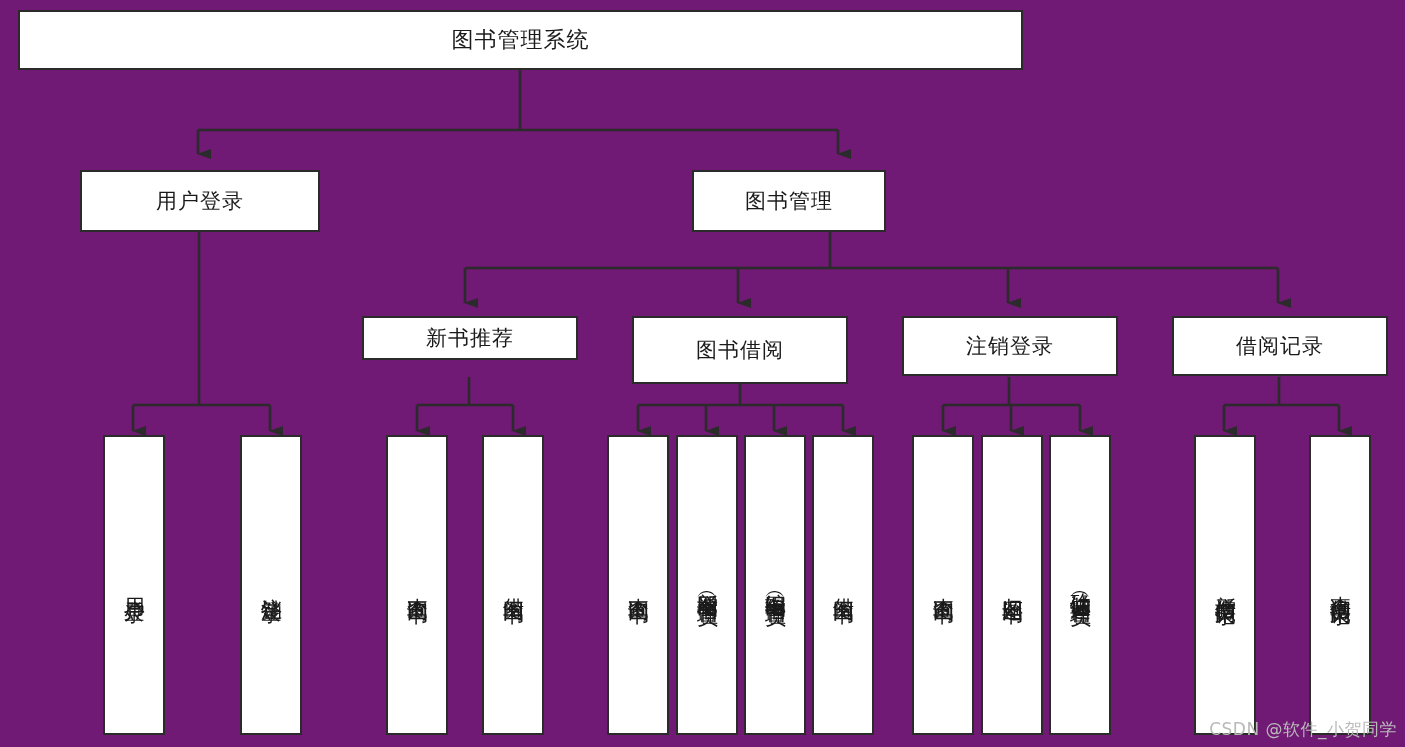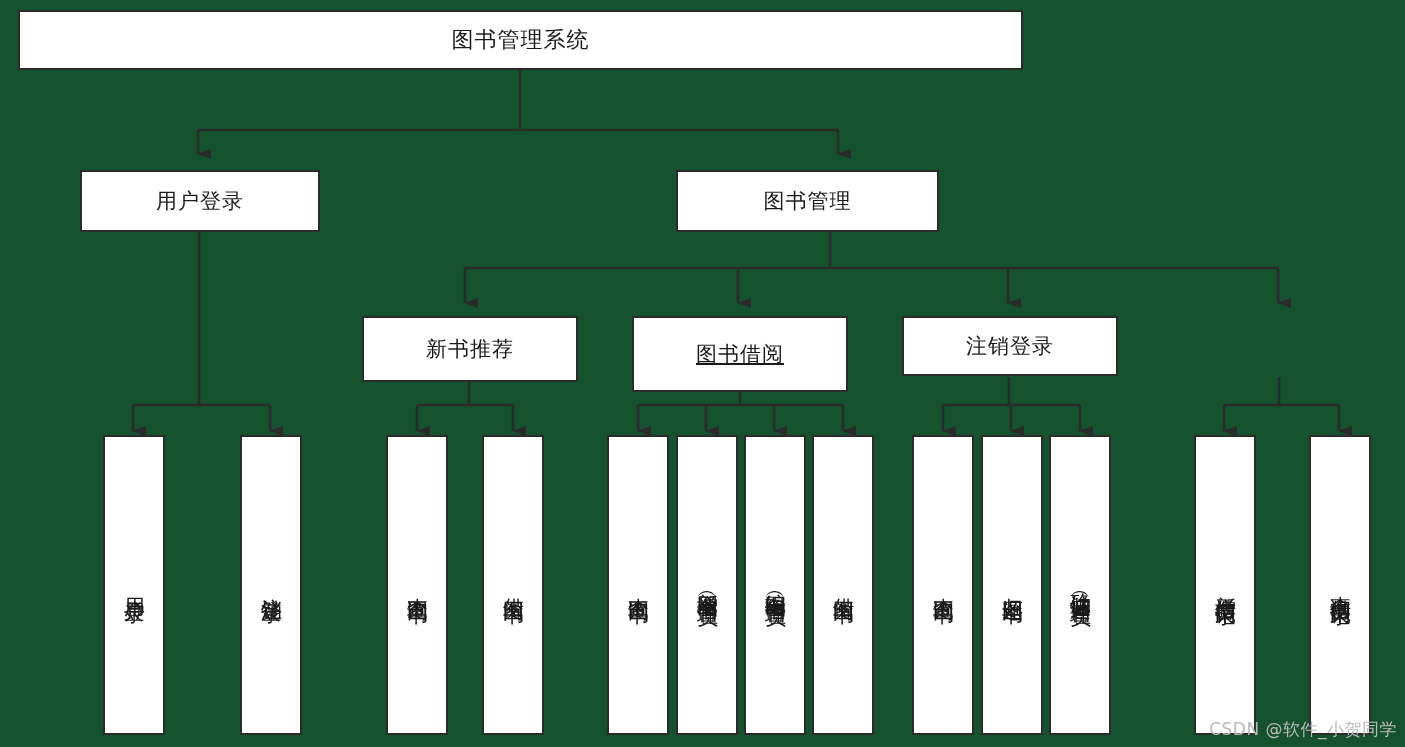--- a/index.html
+++ b/index.html
@@ -8,21 +8,21 @@
     padding: 0;
     background: #ffffff;
   }
   body {
     font-family: "DejaVu Sans", "Liberation Sans", sans-serif;
   }
   #canvas {
     position: relative;
     width: 1405px;
     height: 747px;
-    background: #14532d;
+    background: #701a75;
     overflow: hidden;
   }
   .node {
     position: absolute;
     box-sizing: border-box;
     border: 2px solid #2b2b2b;
     background: #ffffff;
     display: flex;
     align-items: center;
     justify-content: center;
@@ -115,28 +115,29 @@
       <path d="M 1224 405 L 1339 405"></path>
       <path d="M 1224 405 L 1224 431" marker-end="url(#arrow)"></path>
       <path d="M 1339 405 L 1339 431" marker-end="url(#arrow)"></path>
     </g>
   </svg>
 
   <div class="node h" id="title-node" style="left:18px; top:10px; width:1005px; height:60px;">图书管理系统</div>
 
   <div class="node h" style="left:80px; top:170px; width:240px; height:62px;">用户登录</div>
 
-  <div class="node h" style="left:676px; top:170px; width:263px; height:62px;font-family:Liberation Serif, serif;">图书管理</div>
+  <div class="node h" style="left:692px; top:170px; width:194px; height:62px;font-family:Liberation Serif, serif;">图书管理</div>
 
-  <div class="node h" style="left:362px; top:316px; width:216px; height:66px;">新书推荐</div>
+  <div class="node h" style="left:362px; top:316px; width:216px; height:44px;">新书推荐</div>
 
-  <div class="node h" style="left:632px; top:316px; width:216px; height:76px;text-decoration:underline;">图书借阅</div>
+  <div class="node h" style="left:632px; top:316px; width:216px; height:68px;">图书借阅</div>
 
   <div class="node h" style="left:902px; top:316px; width:216px; height:60px;">注销登录</div>
 
+  <div class="node h" style="left:1172px; top:316px; width:216px; height:60px;">借阅记录</div>
 
   <div class="node leaf" style="left:103px; top:435px; width:62px; height:300px;">用户登录</div>
 
   <div class="node leaf" style="left:240px; top:435px; width:62px; height:300px;">注销登录</div>
 
   <div class="node leaf" style="left:386px; top:435px; width:62px; height:300px;">查询图书</div>
 
   <div class="node leaf" style="left:482px; top:435px; width:62px; height:300px;">借阅图书</div>
 
   <div class="node leaf" style="left:607px; top:435px; width:62px; height:300px;">查询图书</div>

